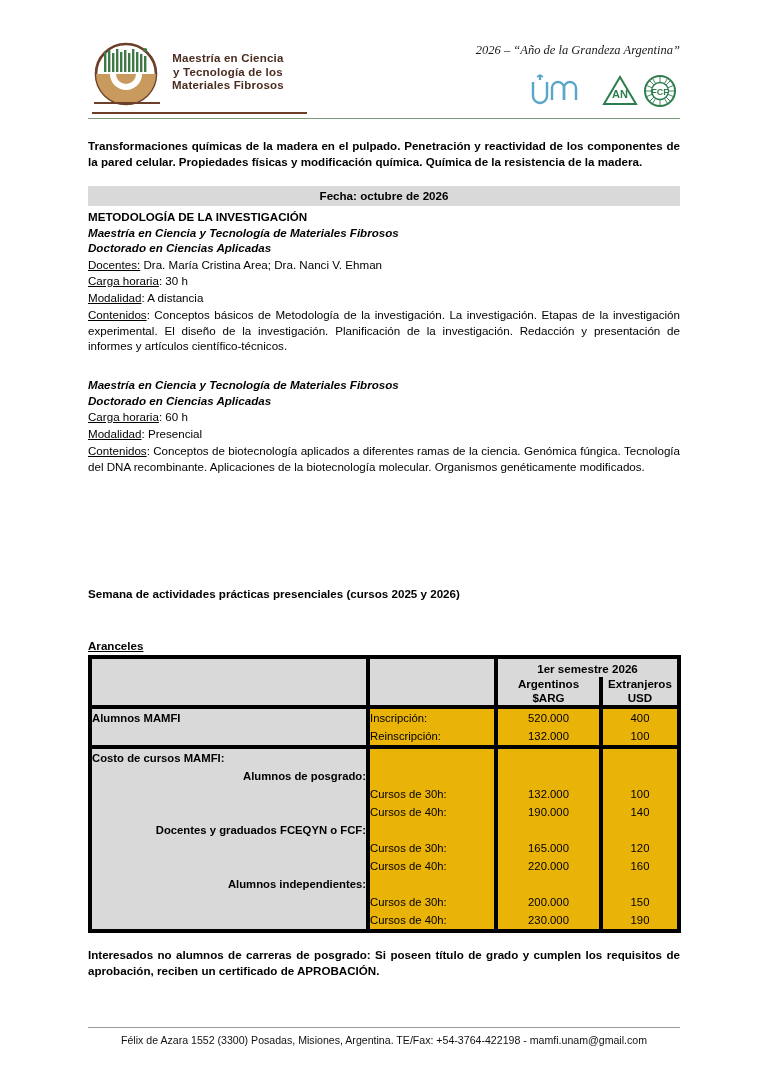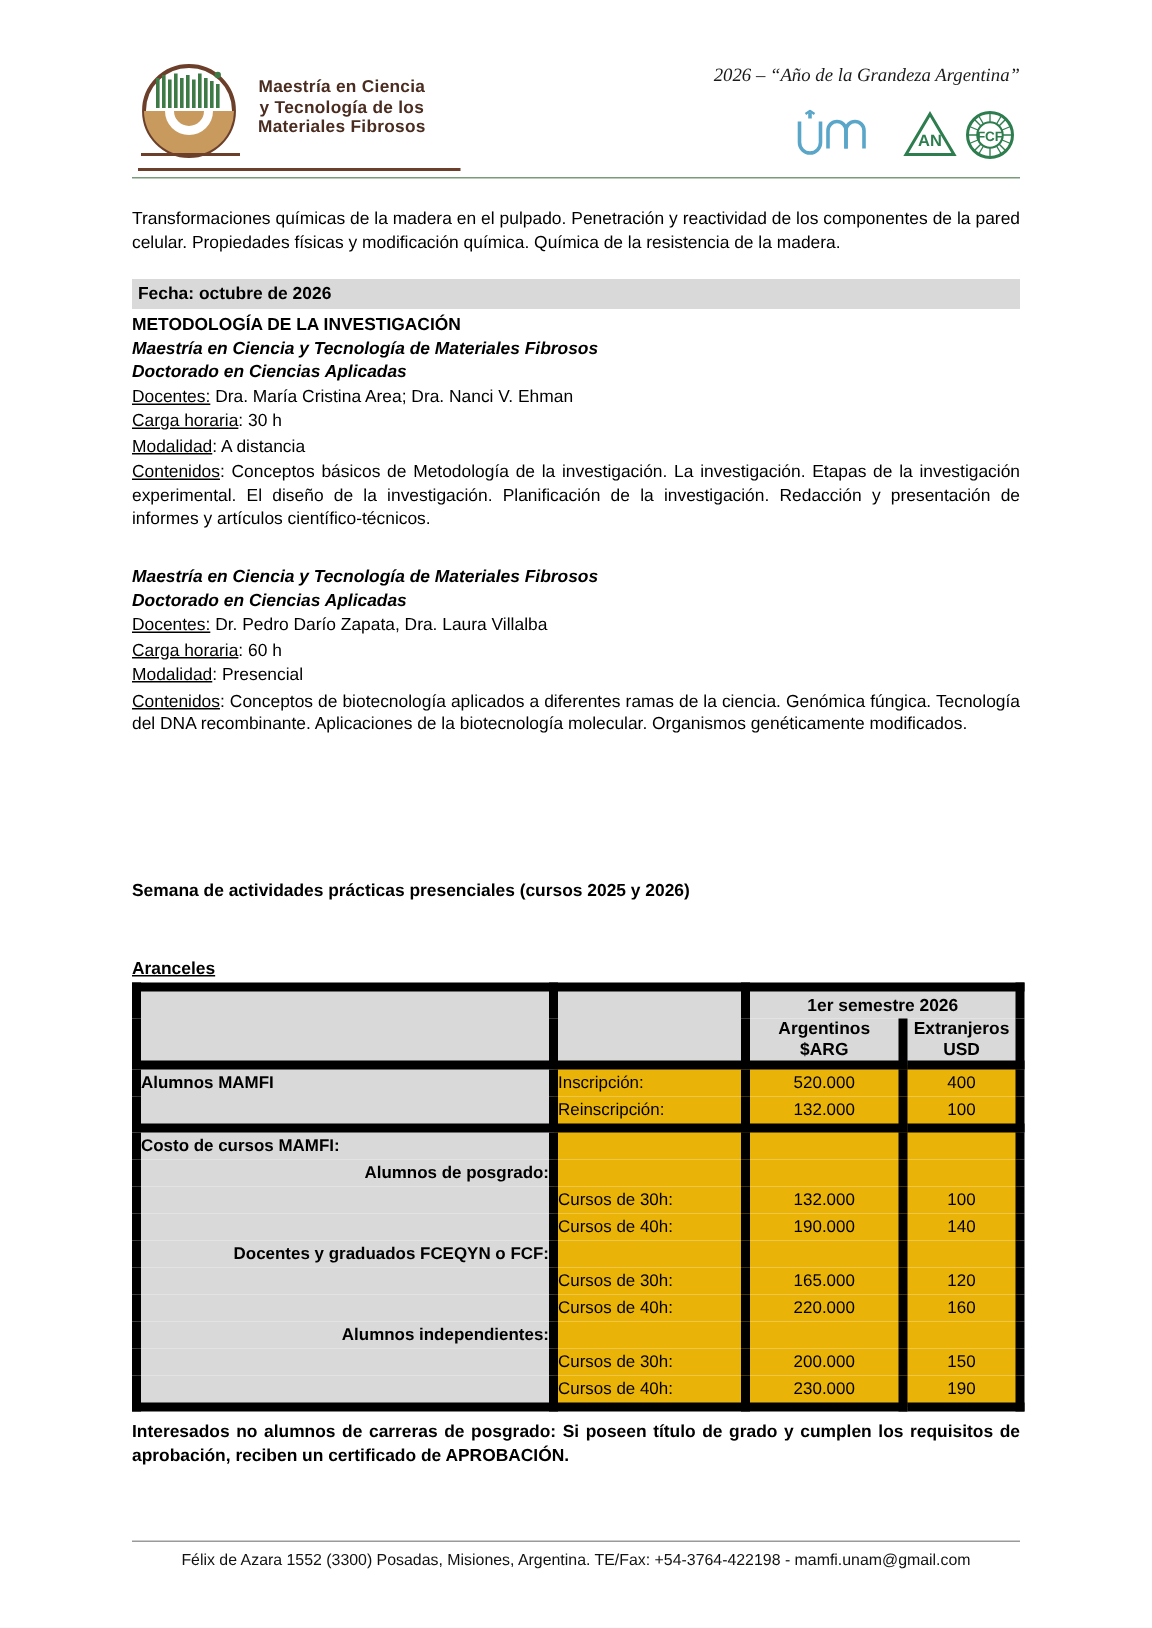--- a/index.html
+++ b/index.html
@@ -97,20 +97,21 @@
     left: 88px;
     top: 0;
     width: 592px;
   }
   .para {
     font-size: 11.6px;
     line-height: 15.5px;
     color: #000;
     text-align: justify;
     margin: 0;
+    font-weight: bold;
   }
   .para-intro {
     position: absolute;
     top: 138px;
     left: 0;
     width: 592px;
   }
 
   .section {
     position: absolute;
@@ -119,20 +120,21 @@
   }
   .fecha-bar {
     background: #d9d9d9;
     font-size: 11.6px;
     font-weight: bold;
     color: #000;
     padding: 3px 4px 3px 4px;
     line-height: 14px;
     box-sizing: border-box;
     width: 592px;
+    text-align: center;
   }
   .course-title {
     font-size: 11.6px;
     font-weight: bold;
     line-height: 15.5px;
     margin-top: 3px;
     text-align: justify;
     text-align-last: left;
   }
   .course-title.justified {
@@ -185,21 +187,21 @@
     width: 589px;
   }
   table.fees {
     border-collapse: collapse;
     width: 589px;
     table-layout: fixed;
     font-size: 11.3px;
     color: #000;
   }
   table.fees td {
-    border: 6px solid #000000;
+    border: 4px solid #000000;
     padding: 0;
     vertical-align: middle;
     height: 18px;
   }
   .c-label { width: 278px; }
   .c-item  { width: 128px; }
   .c-arg   { width: 105px; }
   .c-usd   { width: 78px; }
 
   td.gray { background: #d9d9d9; }
@@ -374,21 +376,20 @@
       <div class="prog">Doctorado en Ciencias Aplicadas</div>
       <div class="field"><span class="lbl">Docentes:</span><span> Dra. María Cristina Area; Dra. Nanci V. Ehman</span></div>
       <div class="field"><span class="lbl">Carga horaria</span><span>: 30 h</span></div>
       <div class="field"><span class="lbl">Modalidad</span><span>: A distancia</span></div>
       <div class="field-block"><span class="lbl">Contenidos</span><span>: Conceptos básicos de Metodología de la investigación. La investigación. Etapas de la investigación experimental. El diseño de la investigación. Planificación de la investigación. Redacción y presentación de informes y artículos científico-técnicos.</span></div>
     </div>
 
     <div class="section" style="top:377px;">
       <div class="prog">Maestría en Ciencia y Tecnología de Materiales Fibrosos</div>
       <div class="prog">Doctorado en Ciencias Aplicadas</div>
-      <div class="field"><span class="lbl">Docentes:</span><span> Dr. Pedro Darío Zapata, Dra. Laura Villalba</span></div>
       <div class="field"><span class="lbl">Carga horaria</span><span>: 60 h</span></div>
       <div class="field"><span class="lbl">Modalidad</span><span>: Presencial</span></div>
       <div class="field-block"><span class="lbl">Contenidos</span><span>: Conceptos de biotecnología aplicados a diferentes ramas de la ciencia. Genómica fúngica. Tecnología del DNA recombinante. Aplicaciones de la biotecnología molecular. Organismos genéticamente modificados.</span></div>
     </div>
 
     <div class="section" style="top:581px;">
       <div class="subtitle-bold">Semana de actividades prácticas presenciales (cursos 2025 y 2026)</div>
     </div>
 
     <div class="aranceles-head">Aranceles</div>

